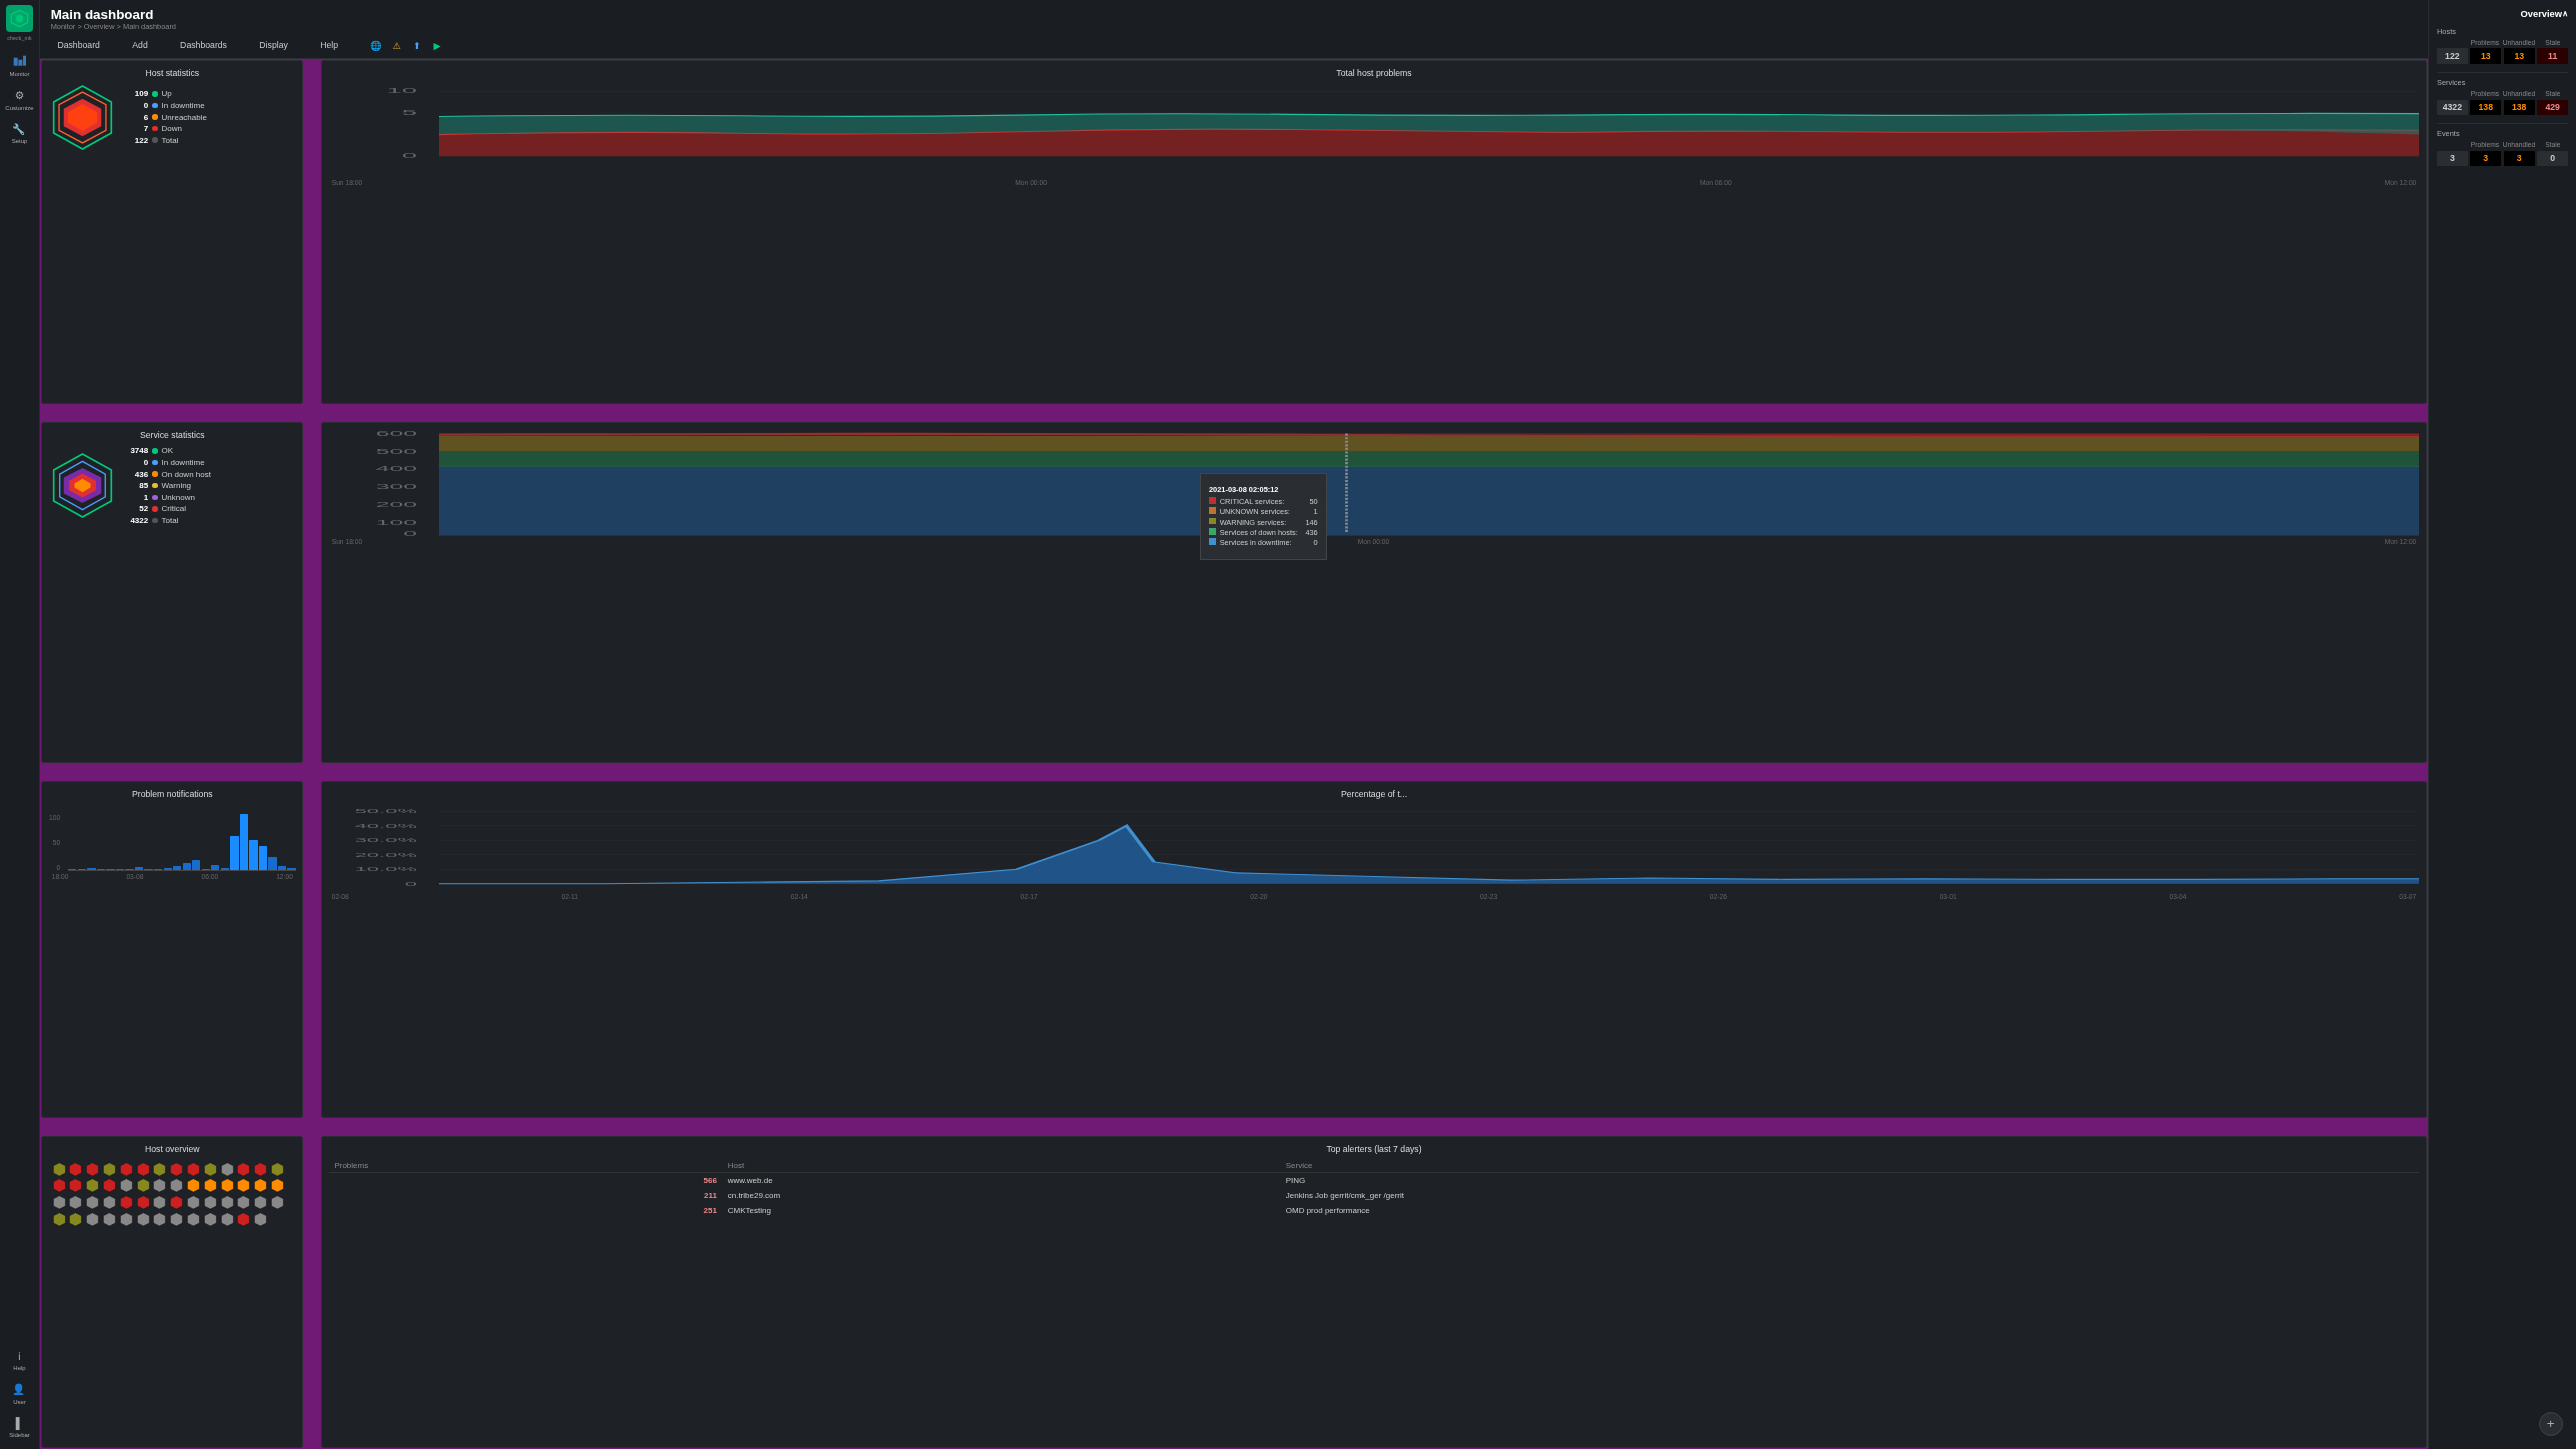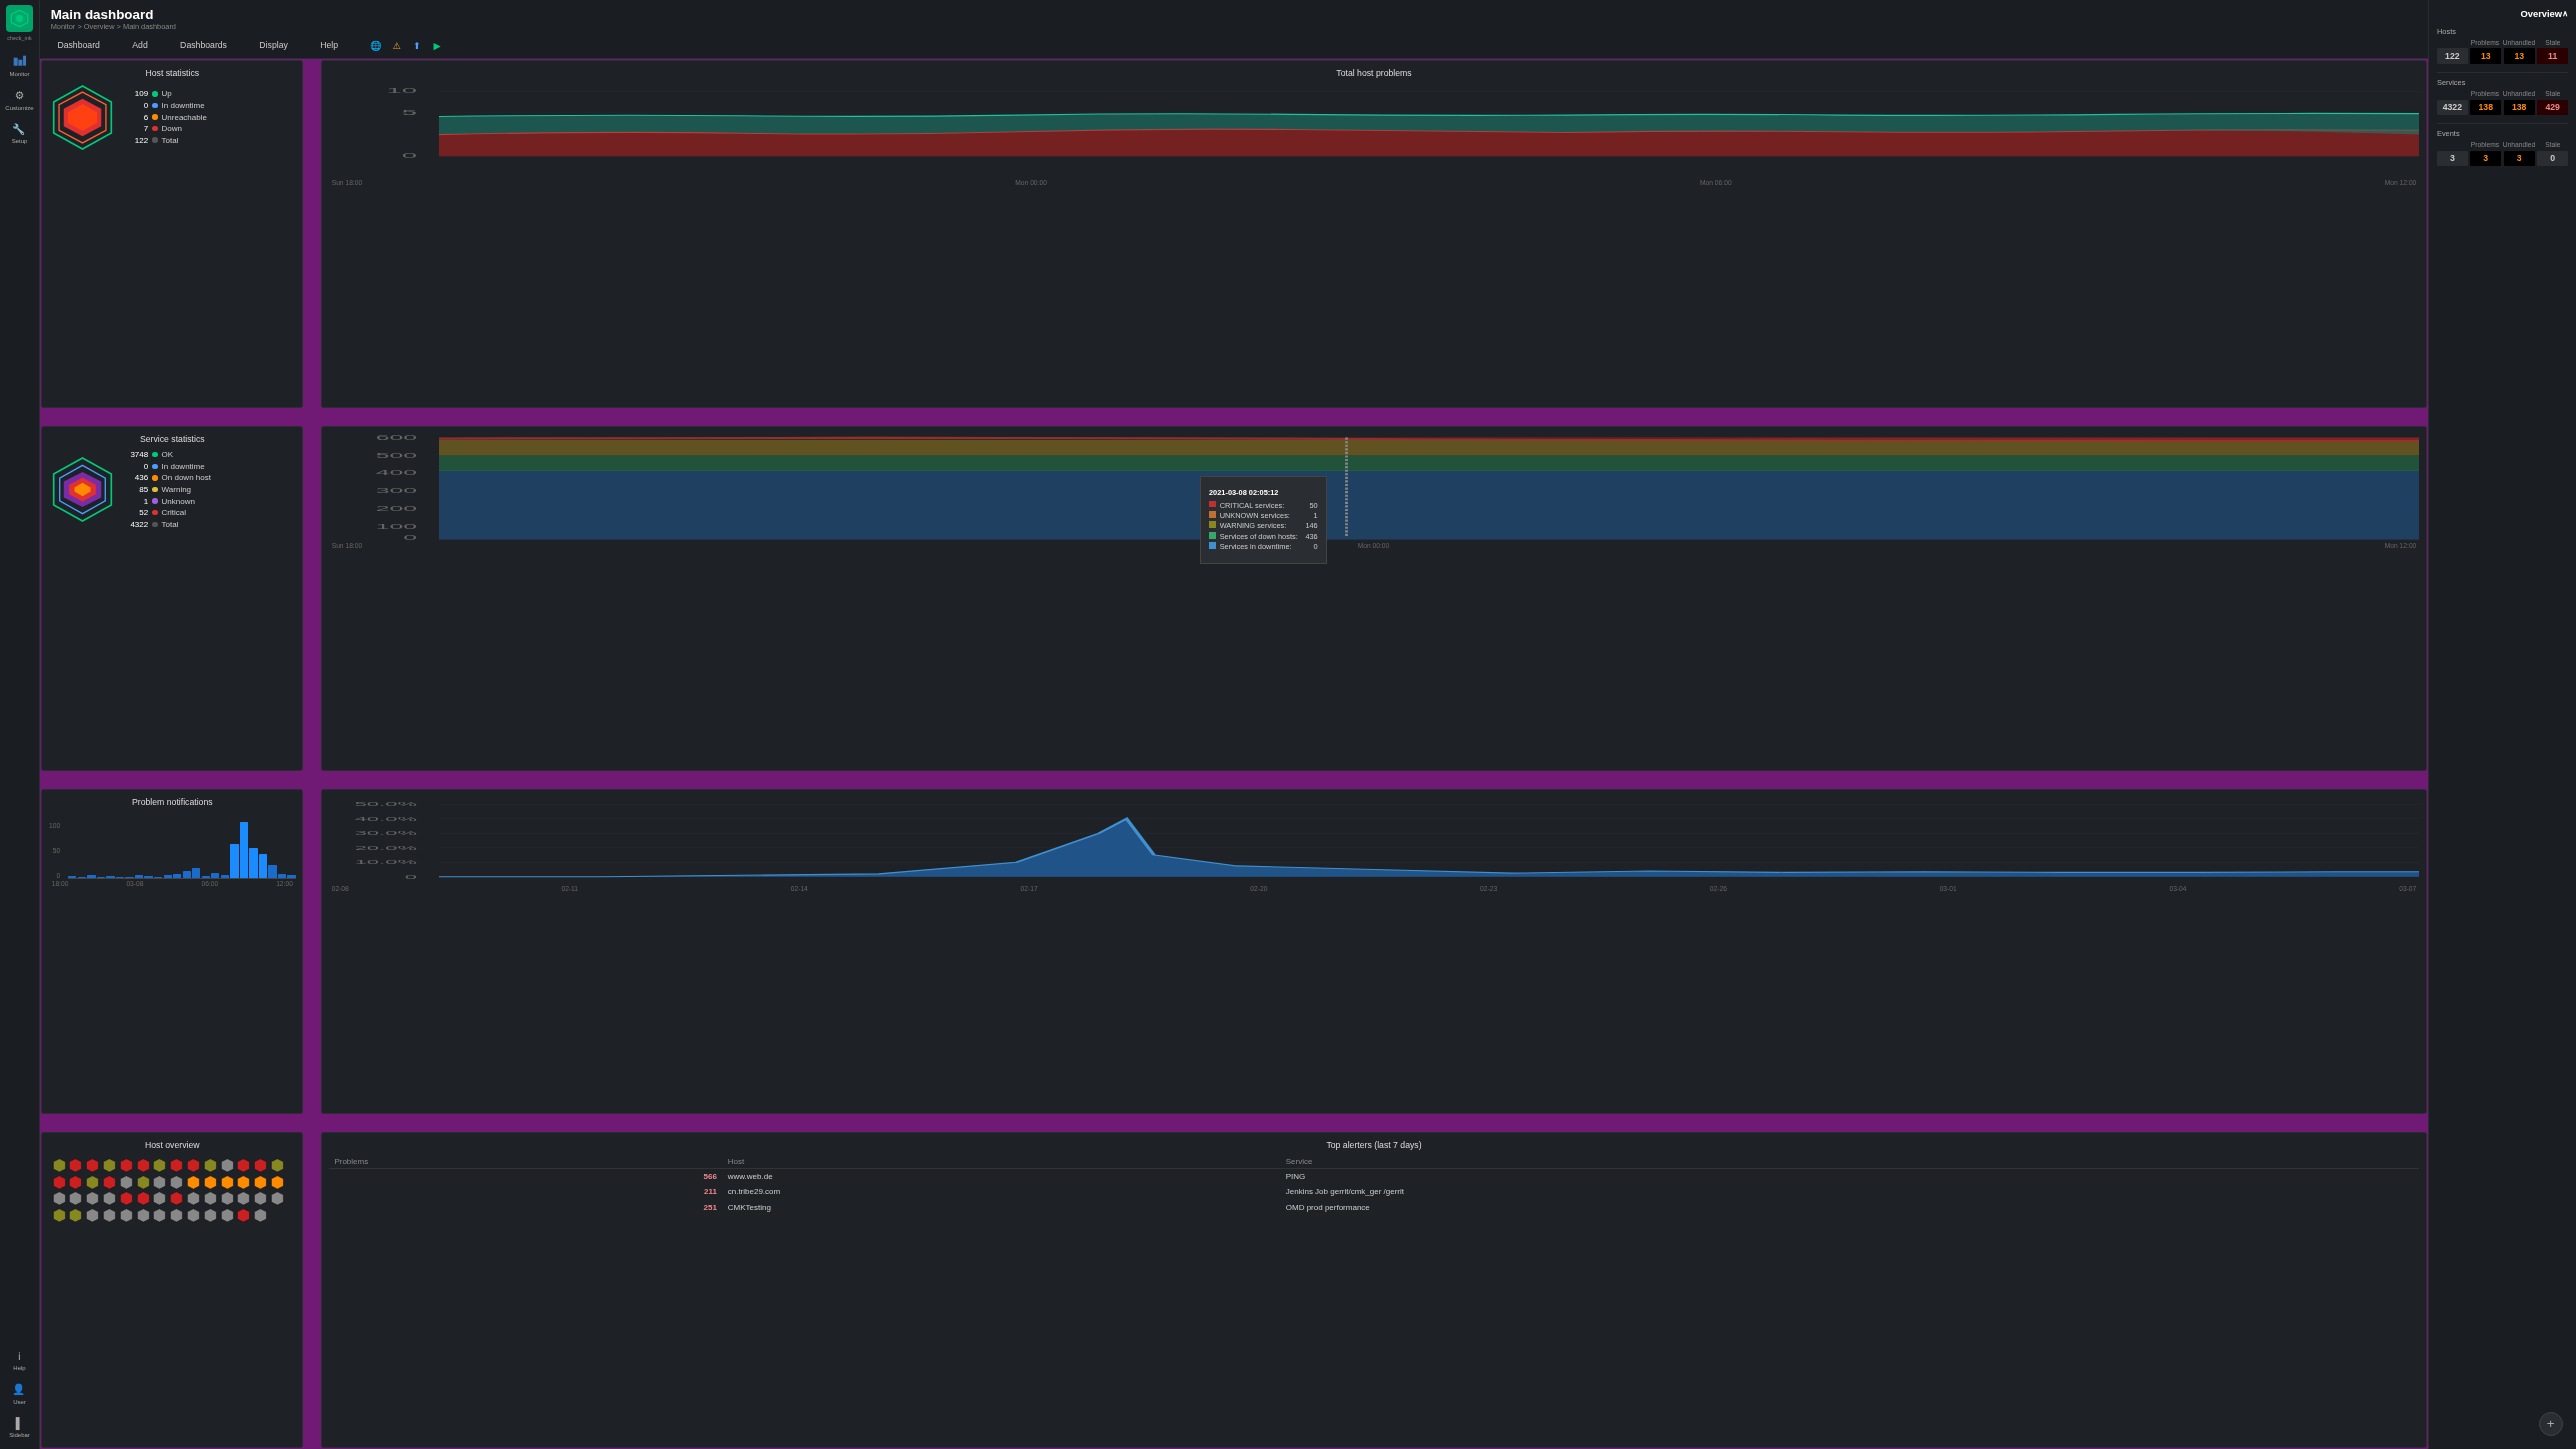--- a/index.html
+++ b/index.html
@@ -177,21 +177,21 @@
     .stats-list li {
       display: flex;
       align-items: center;
       gap: 4px;
       padding: 1.3px 0;
     }
     .stats-list .num {
       min-width: 21.5px;
       text-align: right;
       color: #fff;
-      font-weight: normal;
+      font-weight: bold;
     }
     .dot {
       width: 5.4px;
       height: 5.4px;
       border-radius: 50%;
       flex-shrink: 0;
     }
     .dot-green { background: #00c97a; }
     .dot-blue { background: #4a9eff; }
     .dot-orange { background: #ff8c00; }
@@ -691,20 +691,21 @@
       </div>
       <div class="chart-axis-labels">
         <span>18:00</span>
         <span>03-08</span>
         <span>06:00</span>
         <span>12:00</span>
       </div>
     </div>
 
     <div class="panel percentage-panel">
+      <div class="panel-title">Percentage of t...</div>
       <div class="chart-area" style="height:87px;">
         <svg class="chart-svg" viewBox="0 0 760 120" preserveAspectRatio="none" style="font-size:12px">
 
           <line x1="40" y1="10" x2="760" y2="10" stroke="#2a2d31" stroke-width="0.5"></line>
           <line x1="40" y1="30" x2="760" y2="30" stroke="#2a2d31" stroke-width="0.5"></line>
           <line x1="40" y1="50" x2="760" y2="50" stroke="#2a2d31" stroke-width="0.5"></line>
           <line x1="40" y1="70" x2="760" y2="70" stroke="#2a2d31" stroke-width="0.5"></line>
           <line x1="40" y1="90" x2="760" y2="90" stroke="#2a2d31" stroke-width="0.5"></line>
           <line x1="40" y1="110" x2="760" y2="110" stroke="#2a2d31" stroke-width="0.5"></line>
 

